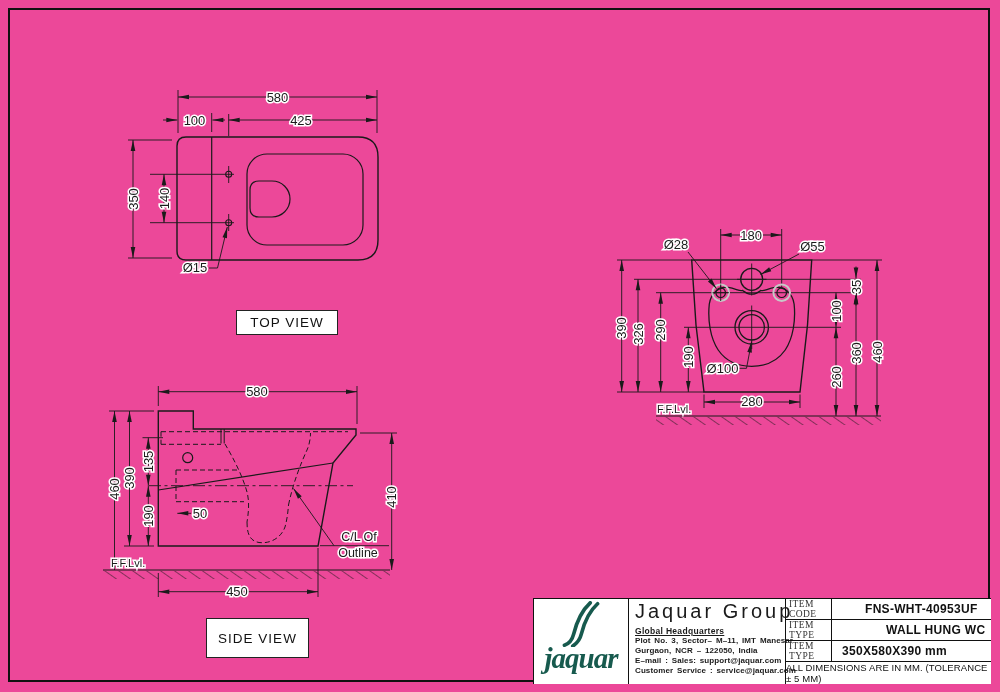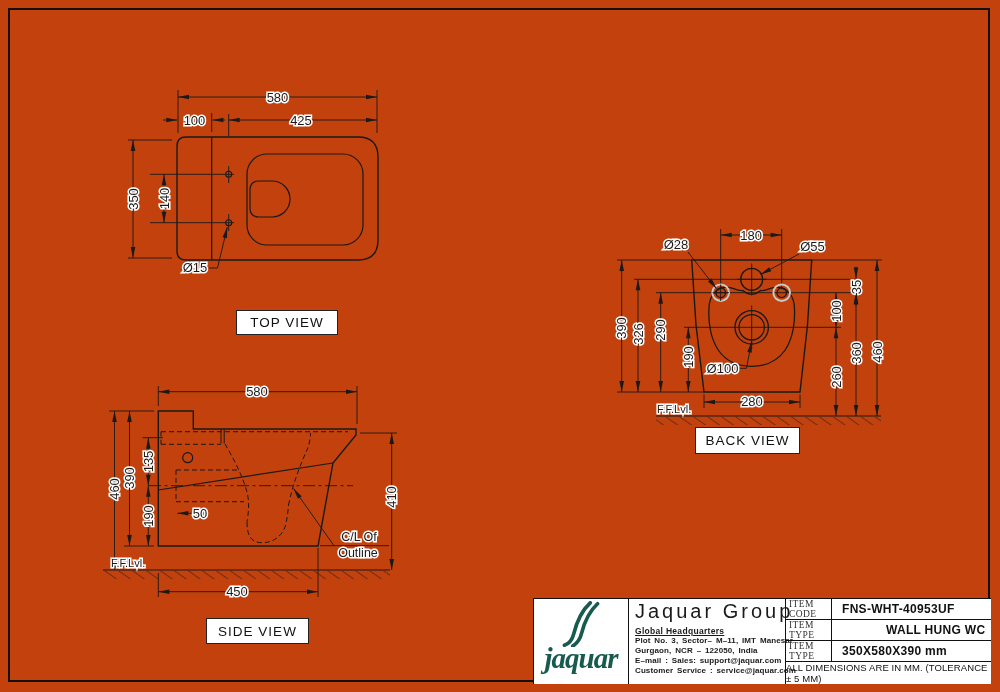--- a/index.html
+++ b/index.html
@@ -1,16 +1,16 @@
 <!DOCTYPE html>
 <html><head>
 <meta charset="utf-8">
 <style>
   html,body{margin:0;padding:0;background:#e8e8e8;}
-  .page{position:relative;width:1000px;height:692px;background:#c2410c;font-family:"Liberation Sans",sans-serif;color:#1a1a1a;overflow:hidden;}
+  .page{position:relative;width:1000px;height:692px;background:#ec4899;font-family:"Liberation Sans",sans-serif;color:#1a1a1a;overflow:hidden;}
   .border-frame{position:absolute;left:8px;top:8px;width:982px;height:674px;border:2px solid #111;box-sizing:border-box;}
   svg.draw{position:absolute;left:0;top:0;}
   svg .ln{stroke:#1a1a1a;fill:none;}
   svg .ol{stroke-width:1.4;}
   svg .md{stroke-width:1.2;}
   svg .thin{stroke-width:0.9;}
   svg .dash{stroke-width:1;stroke-dasharray:5,3;}
   svg .cl{stroke-width:0.9;stroke-dasharray:12,3.5,3,3.5;}
   svg .halo2{stroke:#c8c8c8;stroke-width:2;fill:none;}
   .dim{font:13px "Liberation Sans",sans-serif;fill:#1a1a1a;text-anchor:middle;paint-order:stroke;stroke:#fff;stroke-width:3px;}
@@ -209,45 +209,42 @@
       <text class="dim" transform="translate(856,353) rotate(-90)" y="4.5">360</text>
       <text class="dim" transform="translate(877,352) rotate(-90)" y="4.5">460</text>
       <text class="dim" x="752" y="406.3">280</text>
       <text class="dim dim-s start" x="657" y="412.5">F.F.Lvl.</text>
     </g>
   </svg>
 
   <div class="viewbox" style="left:236px;top:310px;width:102px;height:25px;">
       <span>TOP VIEW</span>
     </div>
-  <div class="viewbox" style="left:206px;top:618px;width:103px;height:26px;">
+  <div class="viewbox" style="left:206px;top:618px;width:103px;height:40px;">
       <span>SIDE VIEW</span>
-    </div>
-  <div class="viewbox" style="left:695px;top:427px;width:105px;height:27px;">
-      <span>BACK VIEW</span>
     </div>
 
   <div class="tb">
     <div class="tb-logo">
       <svg width="52" height="46" viewBox="0 0 56 50">
         <path d="M10,48 C15,46.5 18.5,42 20,36 C22.5,26 27,12 38,2" fill="none" stroke="#175a4e" stroke-width="4" stroke-linecap="round"></path>
         <path d="M19,49 C24,46 27,41.5 28.5,35.5 C31,25.5 35.5,12.5 46,3" fill="none" stroke="#175a4e" stroke-width="4" stroke-linecap="round"></path>
       </svg>
       <div class="tb-wordmark">jaquar</div>
     </div>
     <div class="tb-addr">
       <div class="tb-company">Jaquar Group</div>
       <div class="tb-hq">Global Headquarters</div>
       <div class="tb-line">Plot No. 3, Sector– M–11, IMT Manesar</div>
       <div class="tb-line">Gurgaon, NCR – 122050, India</div>
       <div class="tb-line">E–mail : Sales: support@jaquar.com</div>
       <div class="tb-line">Customer Service : service@jaquar.com</div>
     </div>
     <div class="tb-right">
-      <div class="tb-row" style="height:25px;">
+      <div class="tb-row" style="height:25px;gap:23px;">
         <div class="lab">ITEM CODE</div>
         <div class="val">FNS-WHT-40953UF</div>
       </div>
       <div class="tb-row" style="height:23px;gap:44px;">
         <div class="lab">ITEM TYPE</div>
         <div class="val">WALL HUNG WC</div>
       </div>
       <div class="tb-row" style="height:21px;">
         <div class="lab">ITEM TYPE</div>
         <div class="val">350X580X390 mm</div>

